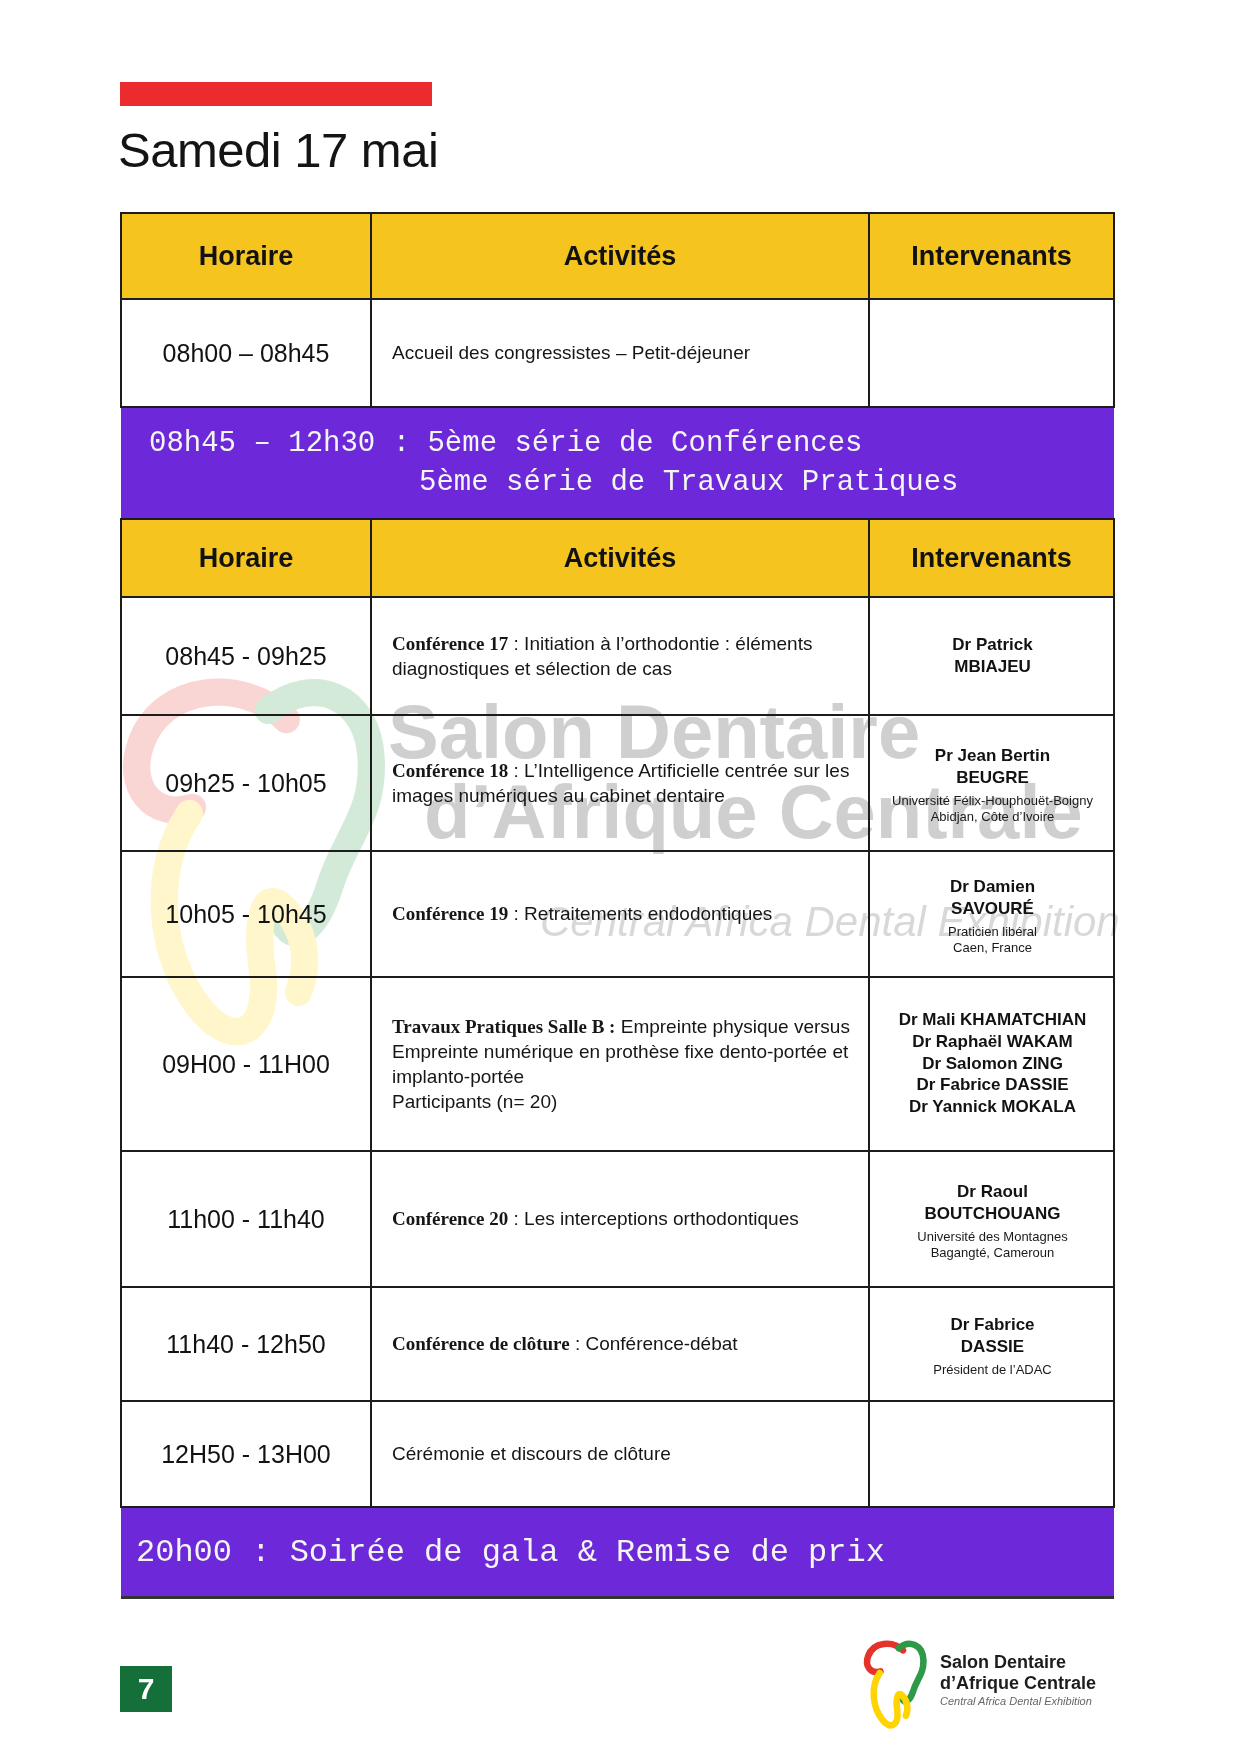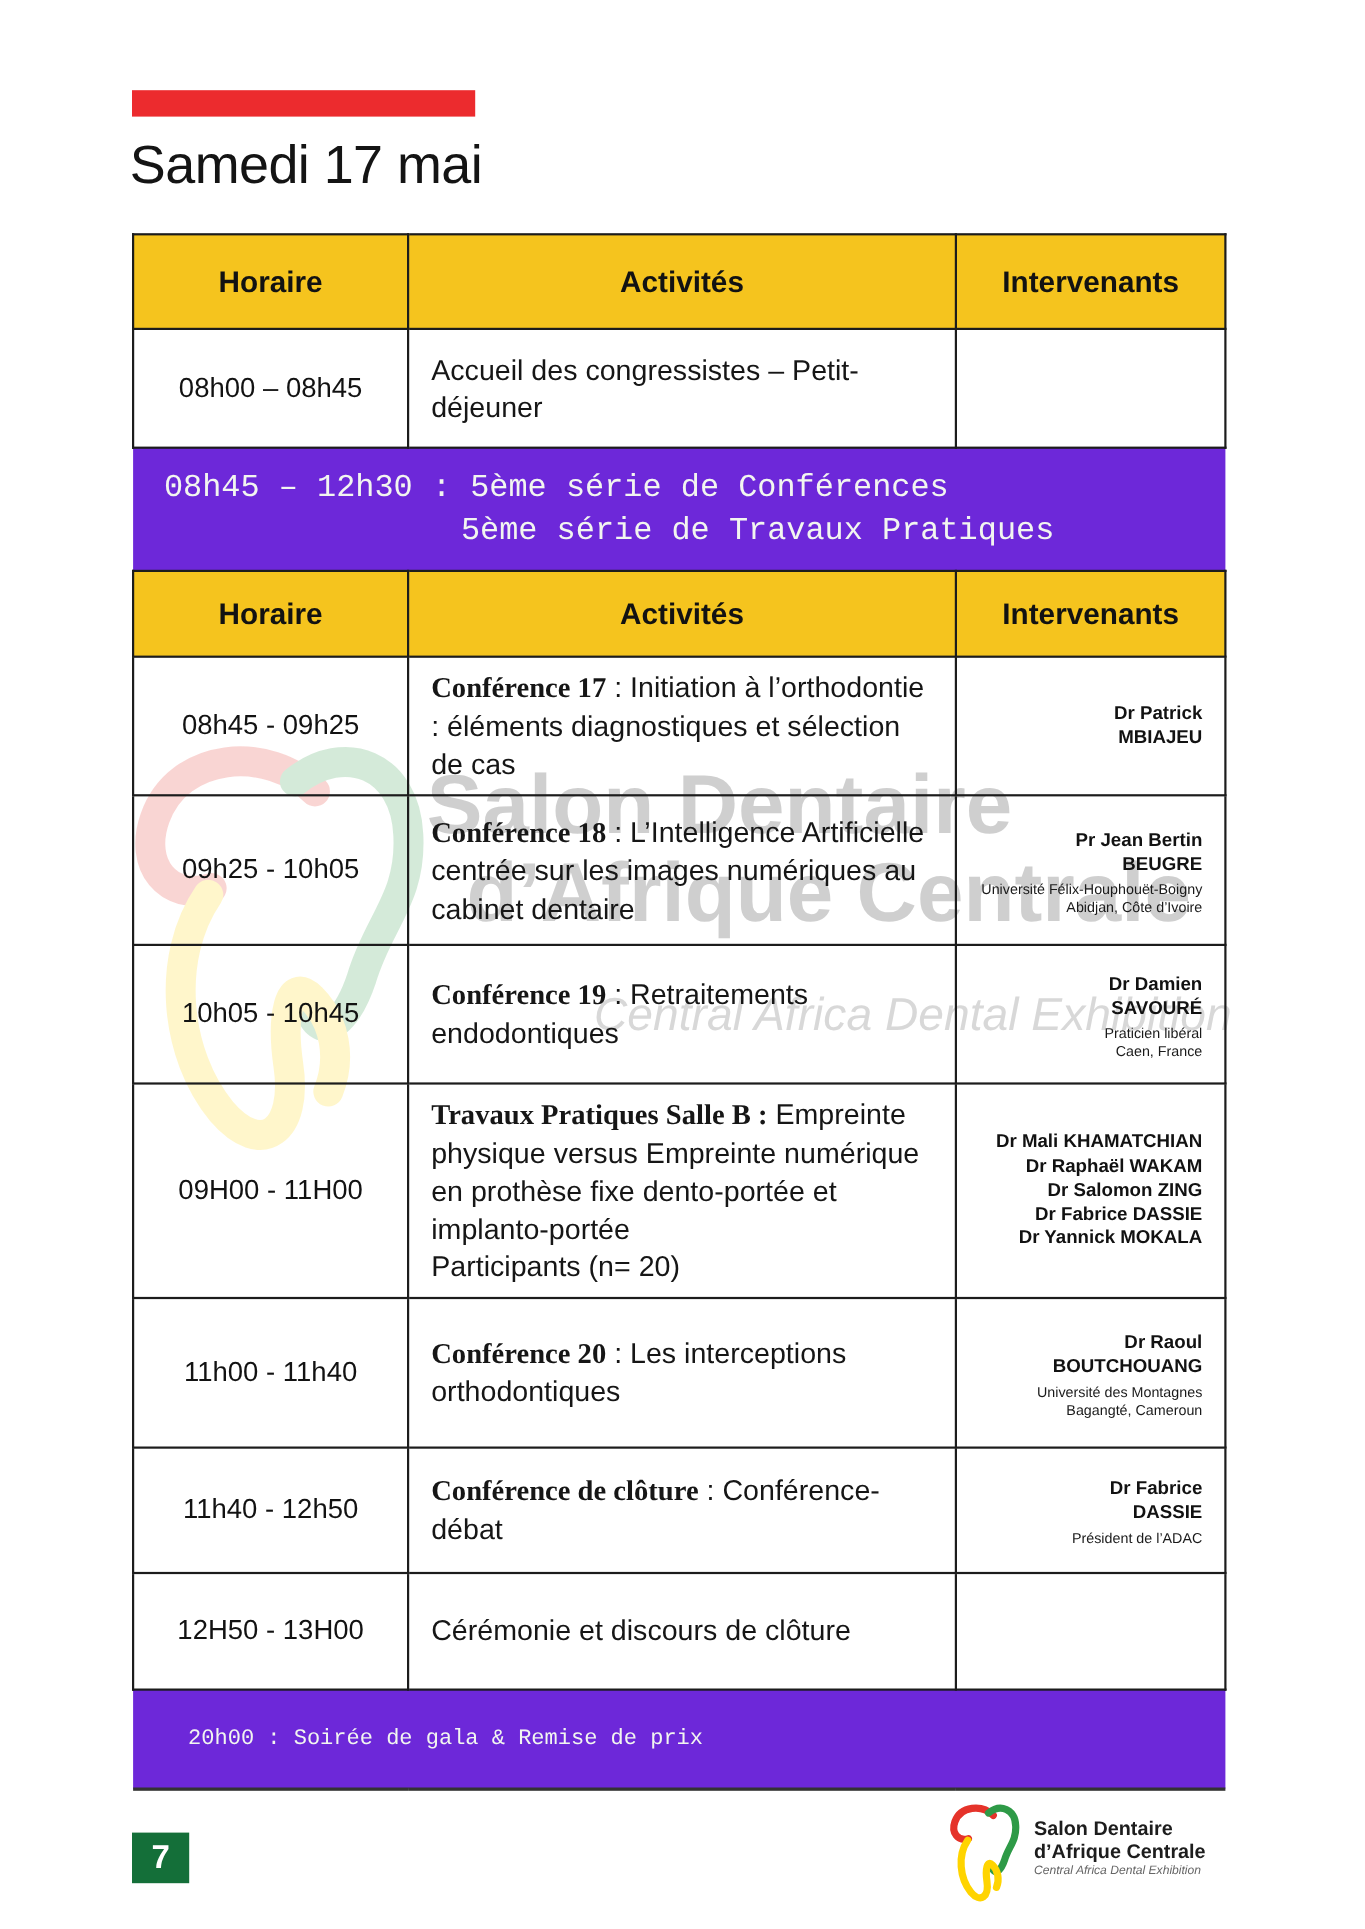--- a/index.html
+++ b/index.html
@@ -16,31 +16,31 @@
   .wm-l1{position:absolute;left:388px;top:688px;font-size:76px;font-weight:bold;color:#8f8f8f;opacity:.42;white-space:nowrap;}
   .wm-l2{position:absolute;left:424px;top:768px;font-size:76px;font-weight:bold;color:#8f8f8f;opacity:.42;white-space:nowrap;}
   .wm-l3{position:absolute;left:540px;top:898px;font-size:42px;font-style:italic;color:#b9b9b9;opacity:.55;white-space:nowrap;}
   
   table.sched{position:absolute;left:120px;top:212px;width:993px;border-collapse:collapse;table-layout:fixed;z-index:1;}
   .sched td,.sched th{border:2px solid #1c1c1c;vertical-align:middle;background:transparent;}
   .head th{background:#F5C41E;font-size:27px;font-weight:700;text-align:center;color:#121212;}
   tr.head1 th{height:82px;}
   tr.head2 th{height:74px;}
   .time{text-align:center;font-size:25px;color:#121212;}
-  .act{padding:10px 14px 10px 20px;font-size:26px;line-height:1.32;white-space:pre-line;text-align:left;}
+  .act{padding:10px 14px 10px 20px;font-size:19px;line-height:1.32;white-space:pre-line;text-align:left;}
   .act .lead{font-weight:bold;font-family:Liberation Serif, serif;}
-  .sp{vertical-align:top;padding:14px 20px 10px 12px;text-align:right;}
+  .sp{vertical-align:top;padding:14px 10px 10px 12px;text-align:center;}
   .sp-name{font-weight:bold;font-size:17px;line-height:1.28;white-space:pre-line;color:#121212;}
   .sp-affil{font-size:13px;line-height:1.22;white-space:pre-line;margin-top:5px;color:#1a1a1a;}
   tr.banner td{background:#6d28d9;border-left:none;border-right:none;border-top:none;border-bottom:none;color:#F2F5F0;font-family:Liberation Mono, monospace;}
   tr.banner1 td{height:98px;padding:6px 0;}
   .b1-line1{font-size:29px;padding-left:28px;line-height:1.35;}
   .b1-line2{font-size:29px;padding-left:298px;line-height:1.35;}
   tr.banner2 td{height:86px;border-bottom:3px solid #333;}
-  .b2-text{font-size:20px;padding-left:49px;}
+  .b2-text{font-size:32px;padding-left:14px;}
   td.pause-time{font-weight:bold;font-size:23px;text-align:center;}
   td.pause-label{font-weight:bold;font-size:38px;padding-left:22px;color:#121212;vertical-align:middle;text-align:left;}
   
   tr.r-accueil td{height:82px;}
   tr.r0 td{height:92px;border-radius:32px;}
   tr.r1 td{height:110px;}
   tr.r2 td{height:100px;}
   tr.r3 td{height:148px;}
   tr.r-pause td{height:100px;}
   tr.r4 td{height:110px;}

